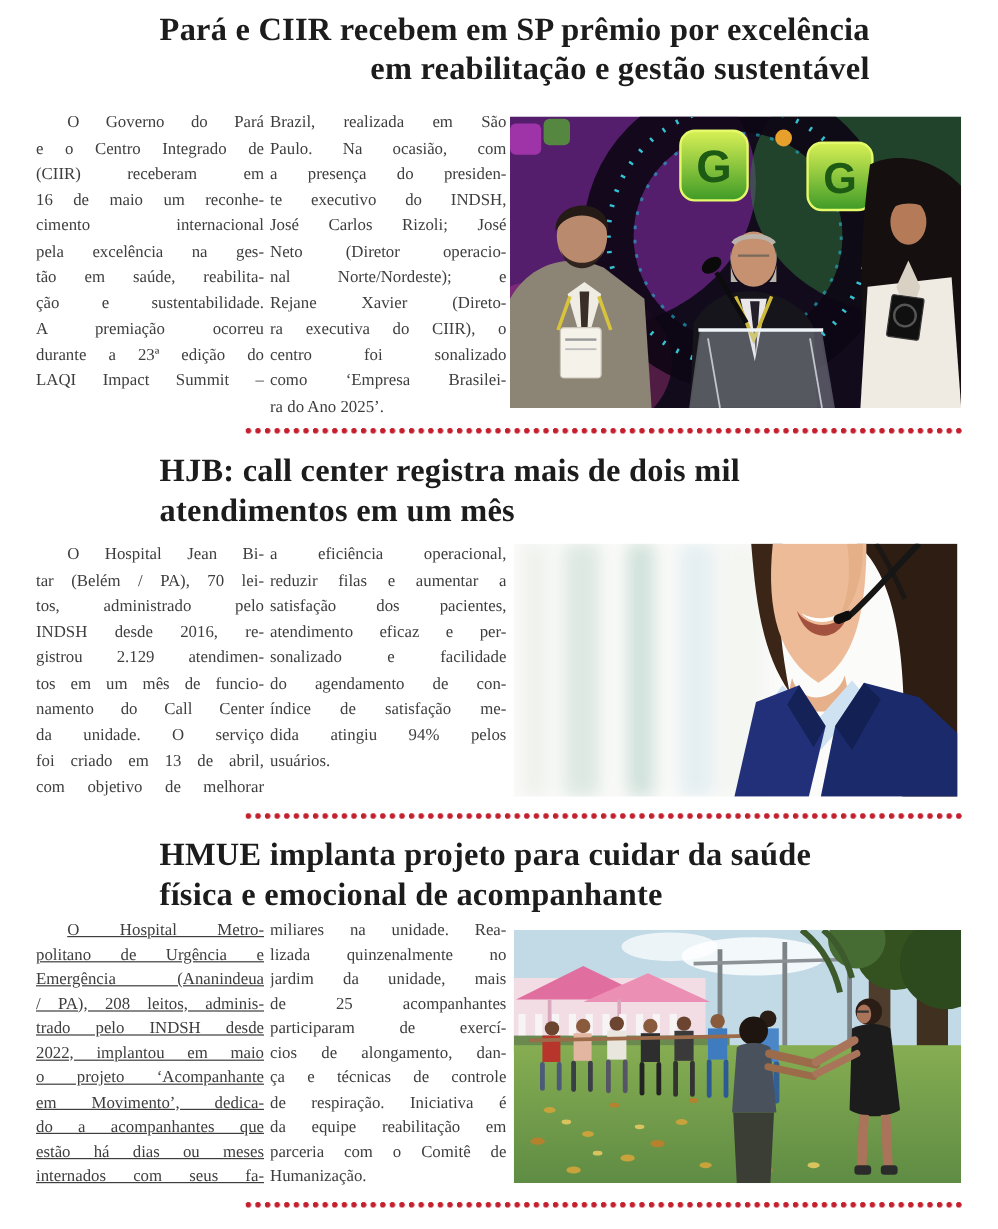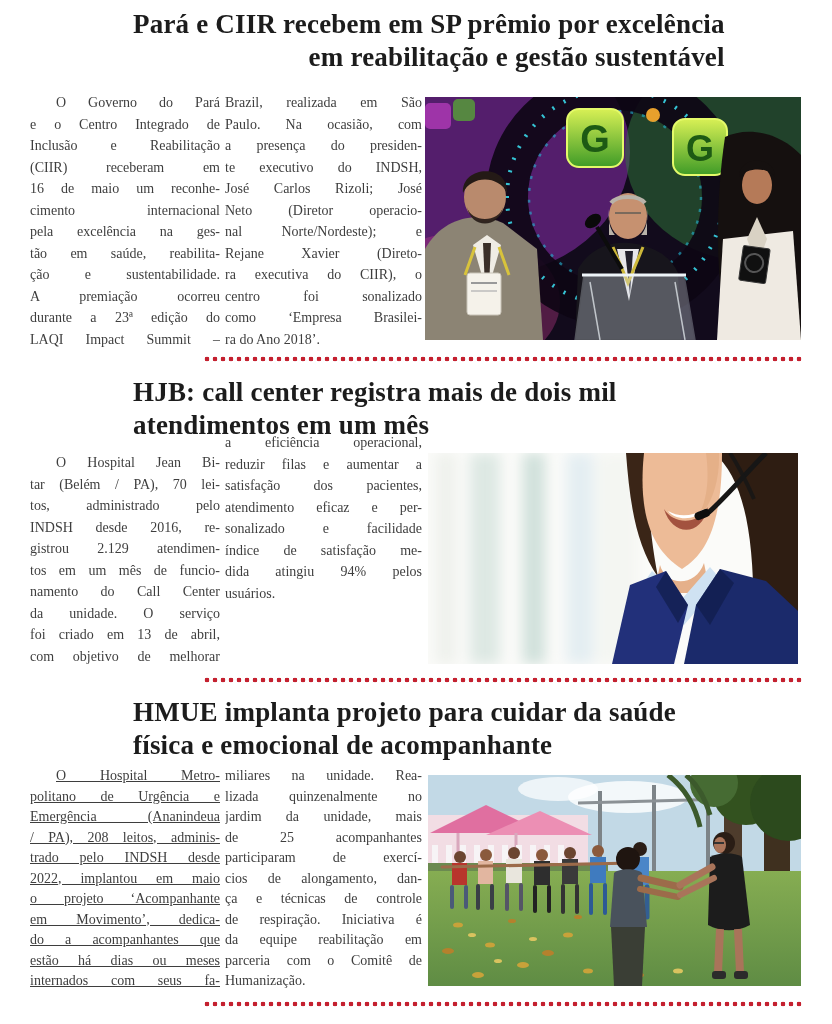--- a/index.html
+++ b/index.html
@@ -45,21 +45,20 @@
 <body style="background: rgb(255, 255, 255);">
 
 <h1 class="abs article-title" style="left:133px;top:8px;text-align:right;">
     <div class="title-line">Pará e CIIR recebem em SP prêmio por excelência</div>
     <div class="title-line">em reabilitação e gestão sustentável</div>
   </h1>
 
 <div class="abs col indent-first" style="left:30px;top:92px;width:190px;">
     <div class="tline">O Governo do Pará</div>
     <div class="tline">e o Centro Integrado de</div>
-    <div class="tline">Inclusão e Reabilitação</div>
     <div class="tline">(CIIR) receberam em</div>
     <div class="tline">16 de maio um reconhe-</div>
     <div class="tline">cimento internacional</div>
     <div class="tline">pela excelência na ges-</div>
     <div class="tline">tão em saúde, reabilita-</div>
     <div class="tline">ção e sustentabilidade.</div>
     <div class="tline">A premiação ocorreu</div>
     <div class="tline">durante a 23ª edição do</div>
     <div class="tline">LAQI Impact Summit –</div>
   </div>
@@ -69,21 +68,21 @@
     <div class="tline">Paulo. Na ocasião, com</div>
     <div class="tline">a presença do presiden-</div>
     <div class="tline">te executivo do INDSH,</div>
     <div class="tline">José Carlos Rizoli; José</div>
     <div class="tline">Neto (Diretor operacio-</div>
     <div class="tline">nal Norte/Nordeste); e</div>
     <div class="tline">Rejane Xavier (Direto-</div>
     <div class="tline">ra executiva do CIIR), o</div>
     <div class="tline">centro foi sonalizado</div>
     <div class="tline">como ‘Empresa Brasilei-</div>
-    <div class="tline last-left">ra do Ano 2018’.</div>
+    <div class="tline last-left">ra do Ano 2025’.</div>
   </div>
 
 <figure class="abs" style="left:425px;top:97px;width:376px;height:243px;">
   <svg viewBox="0 0 376 243" preserveAspectRatio="none">
     <defs>
       <linearGradient id="tileG" x1="0" y1="0" x2="0" y2="1">
         <stop offset="0" stop-color="#d8f055"></stop>
           <stop offset="1" stop-color="#3f9b27"></stop>
       </linearGradient>
     </defs>
@@ -158,26 +157,27 @@
     <div class="tline">tos, administrado pelo</div>
     <div class="tline">INDSH desde 2016, re-</div>
     <div class="tline">gistrou 2.129 atendimen-</div>
     <div class="tline">tos em um mês de funcio-</div>
     <div class="tline">namento do Call Center</div>
     <div class="tline">da unidade. O serviço</div>
     <div class="tline">foi criado em 13 de abril,</div>
     <div class="tline">com objetivo de melhorar</div>
   </div>
 
-<div class="abs col" style="left:225px;top:432px;width:197px;">
+<div class="abs col" style="left:225px;top:452px;width:197px;">
     <div class="tline">a eficiência operacional,</div>
     <div class="tline">reduzir filas e aumentar a</div>
     <div class="tline">satisfação dos pacientes,</div>
     <div class="tline">atendimento eficaz e per-</div>
     <div class="tline">sonalizado e facilidade</div>
+    <div class="tline">do agendamento de con-</div>
     <div class="tline">índice de satisfação me-</div>
     <div class="tline">dida atingiu 94% pelos</div>
     <div class="tline last-left">usuários.</div>
   </div>
 
 <figure class="abs" style="left:428px;top:453px;width:370px;height:211px;">
   <svg viewBox="0 0 370 211" preserveAspectRatio="none">
     <defs>
       <filter id="soft" x="-20%" y="-20%" width="140%" height="140%">
           <feGaussianBlur stdDeviation="7"></feGaussianBlur>

